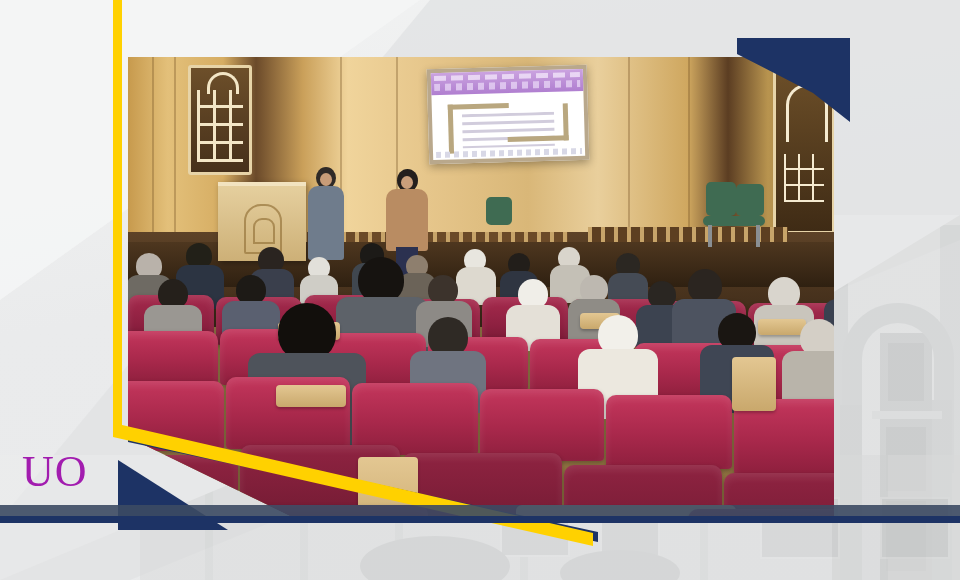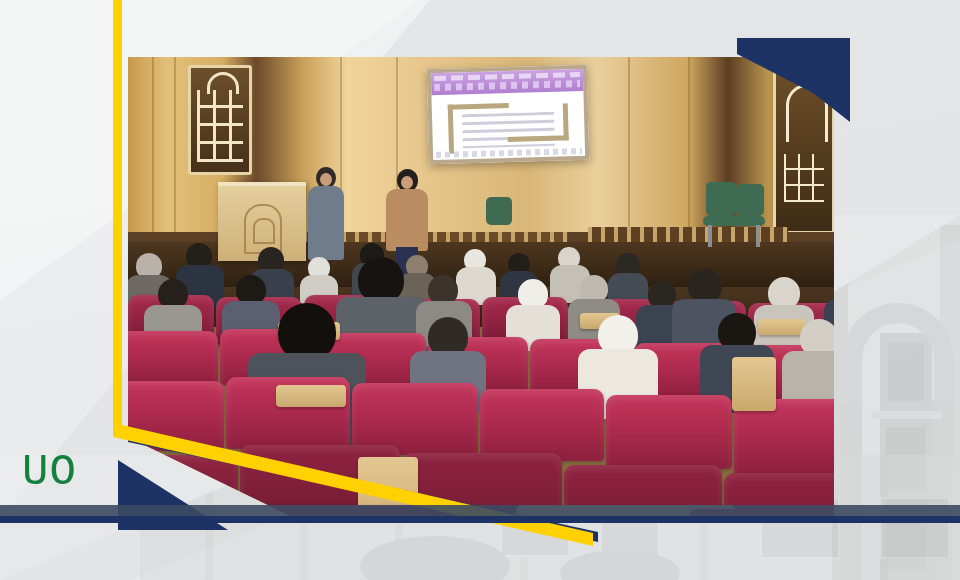--- a/index.html
+++ b/index.html
@@ -329,22 +329,22 @@
     width: 960px; height: 12px;
     background: #3c4a63;
     opacity: .9;
   }
 
   
   .logo {
     position: absolute;
     left: 22px; top: 452px;
     width: 92px; height: 82px;
-    color: #15803d;
-    font-family: Liberation Mono, monospace;
+    color: #a21caf;
+    font-family: Liberation Serif, serif;
     font-weight: 400;
     line-height: .92;
     letter-spacing: 1px;
     user-select: none;
   }
   .logo .l1 { font-size: 44px; display:block; }
   .logo .l2 { font-size: 44px; display:block; margin-top:-2px; }
 </style>
 </head>
 <body>

